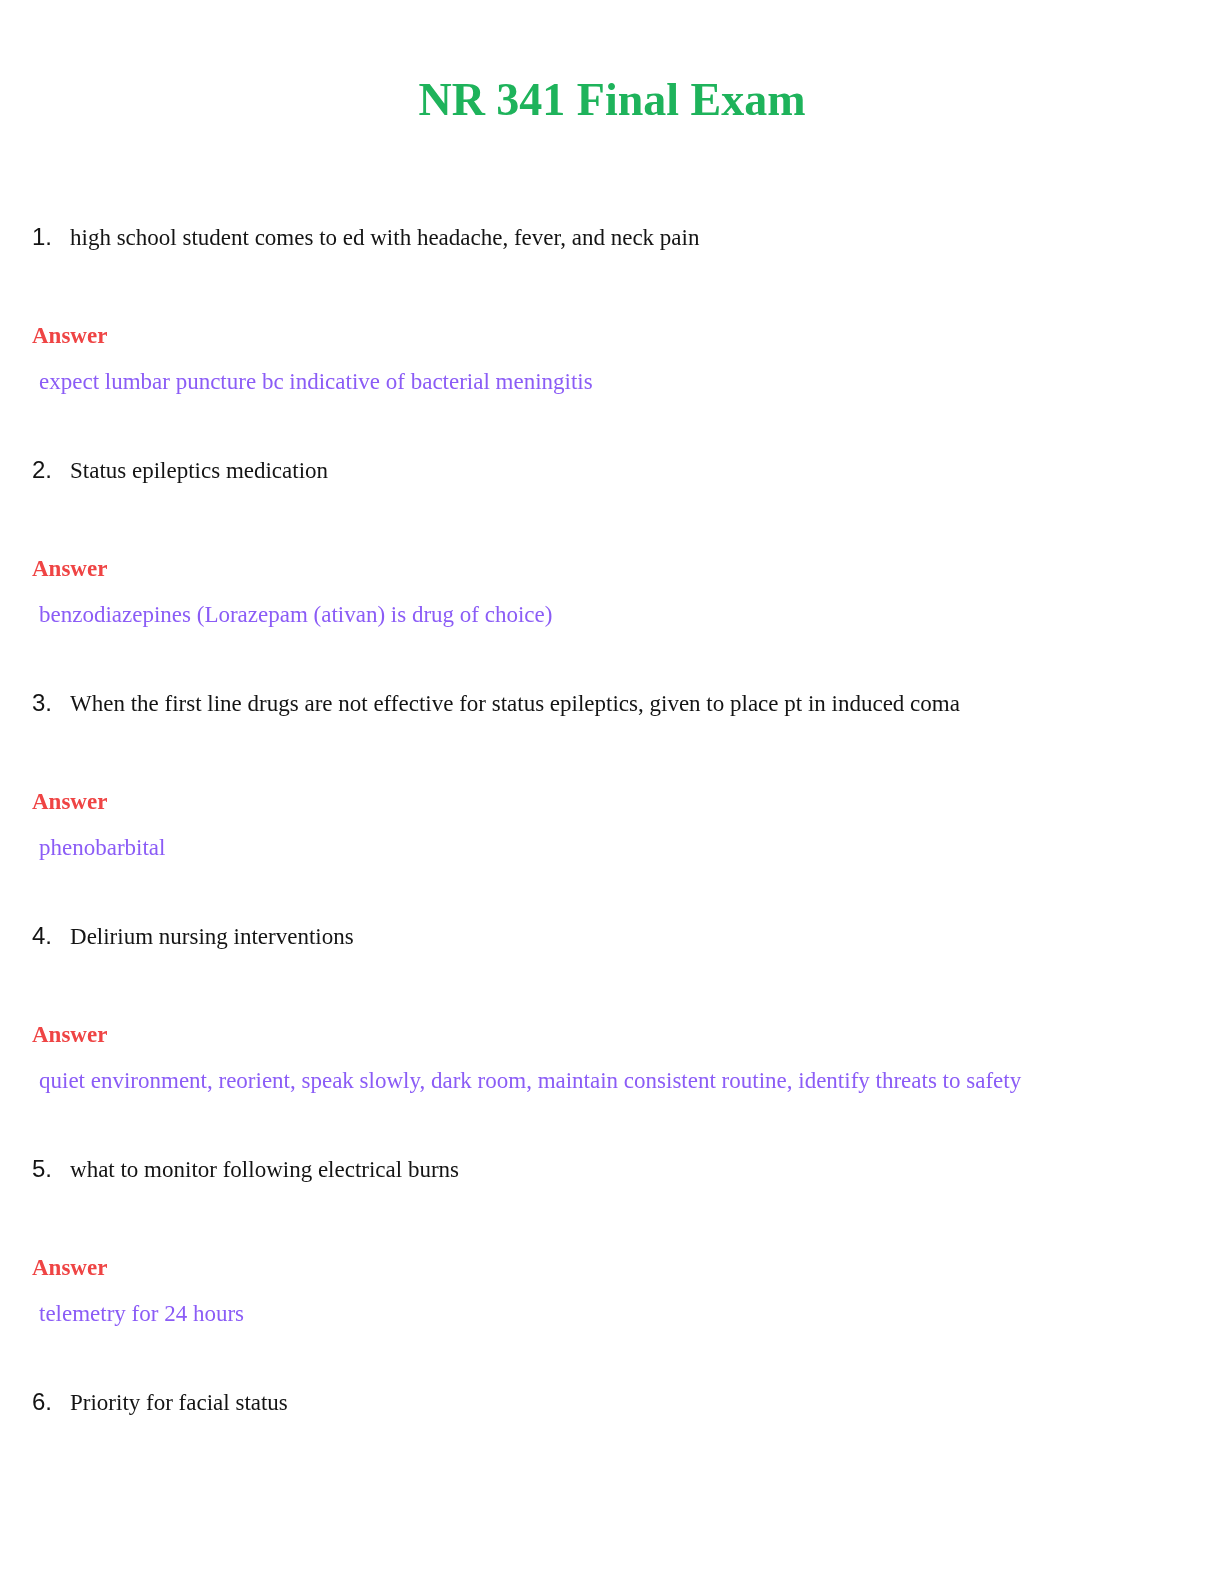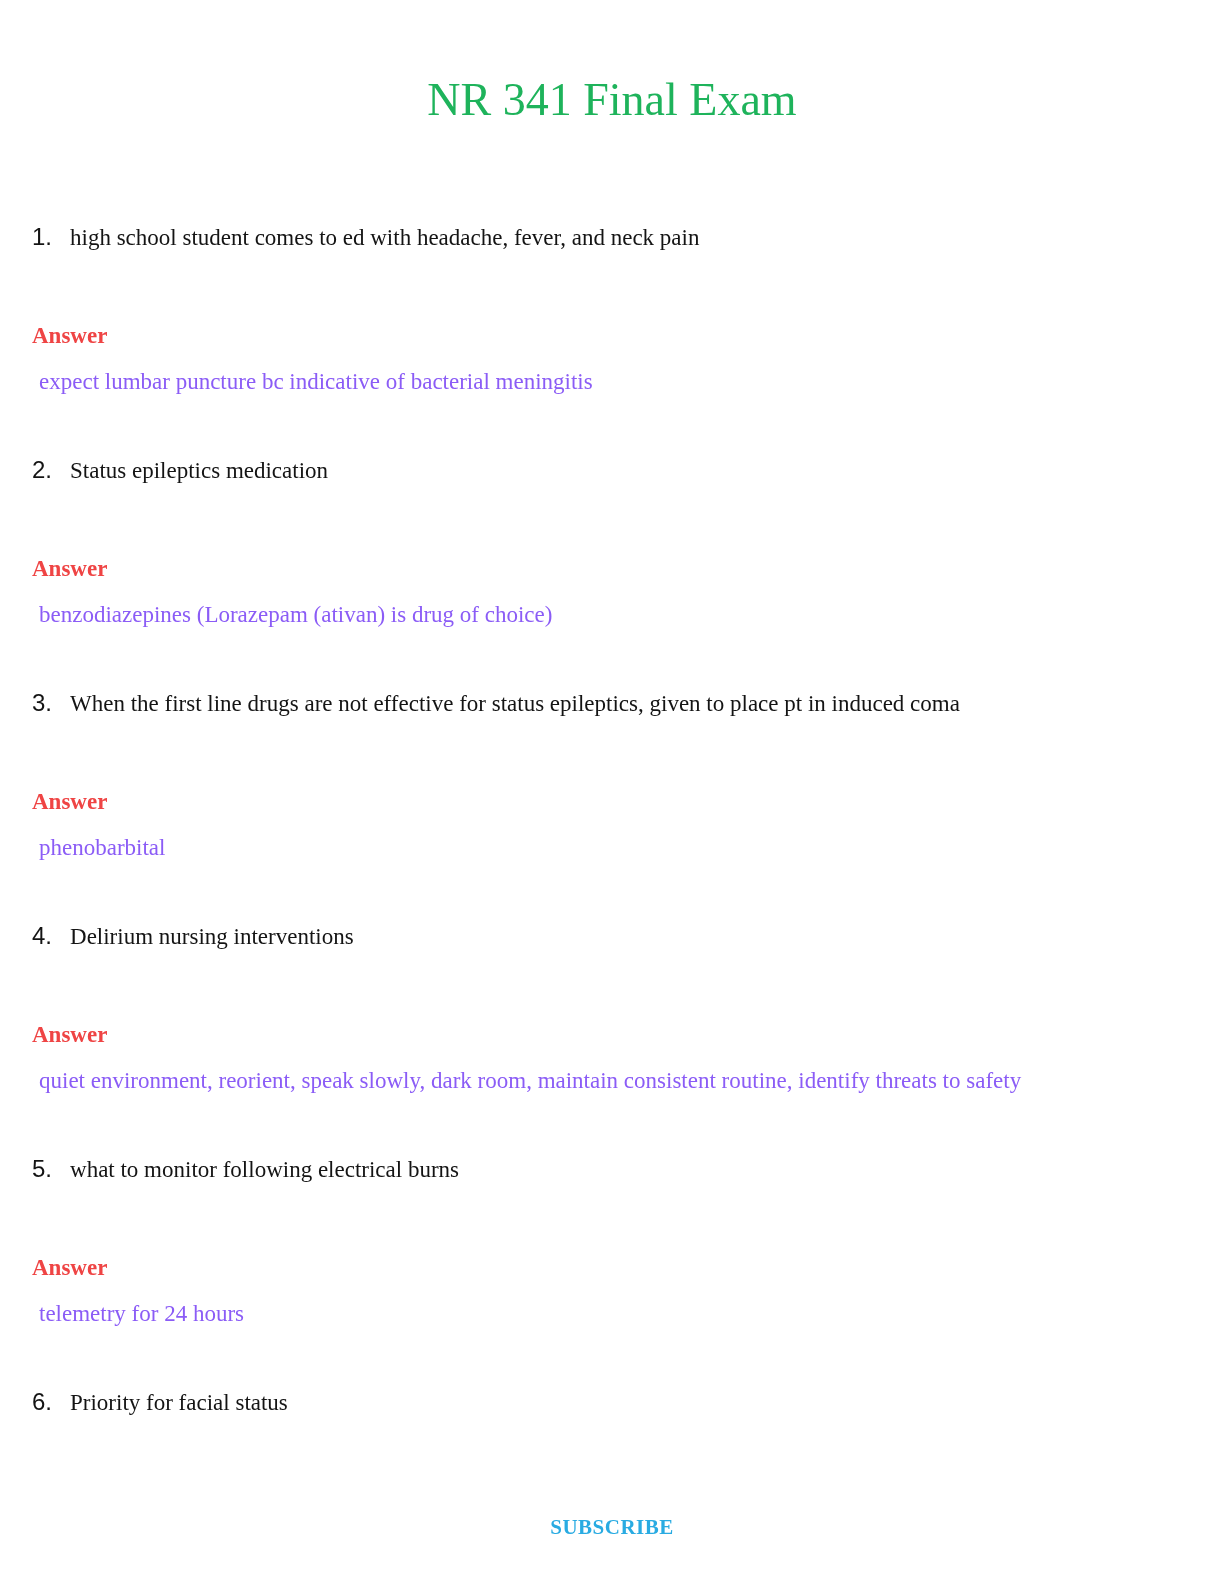--- a/index.html
+++ b/index.html
@@ -16,21 +16,21 @@
     font-family: "Liberation Serif", serif;
     color: #111111;
     overflow: hidden;
     box-sizing: border-box;
   }
   .doc-title {
     margin: 0;
     padding-top: 74px;
     text-align: center;
     font-family: "Liberation Serif", serif;
-    font-weight: normal;
+    font-weight: bold;
     font-size: 46px;
     line-height: 52px;
     color: #1eb35b;
   }
   .content {
     padding: 0 32px;
   }
   .qa {
     margin-top: 42px;
   }
@@ -129,17 +129,14 @@
     </div>
 
     <div class="qa">
       <div class="question">
         <span class="qnum">6.</span><span class="qtext">Priority for facial status</span>
       </div>
     </div>
 
   </div>
 
-  <div class="footer">
-    <a class="subscribe">SUBSCRIBE</a>
-  </div>
 
 </div>
 
 </body></html>

